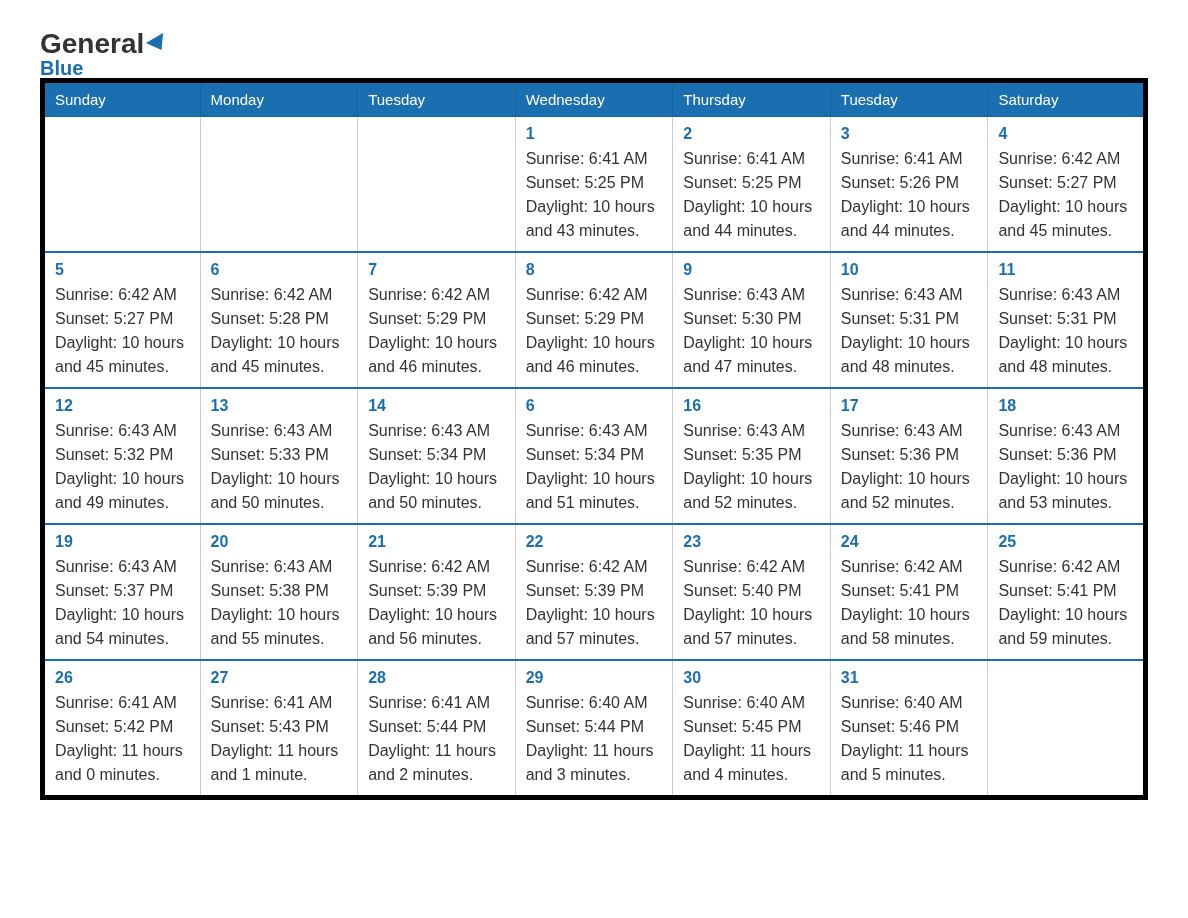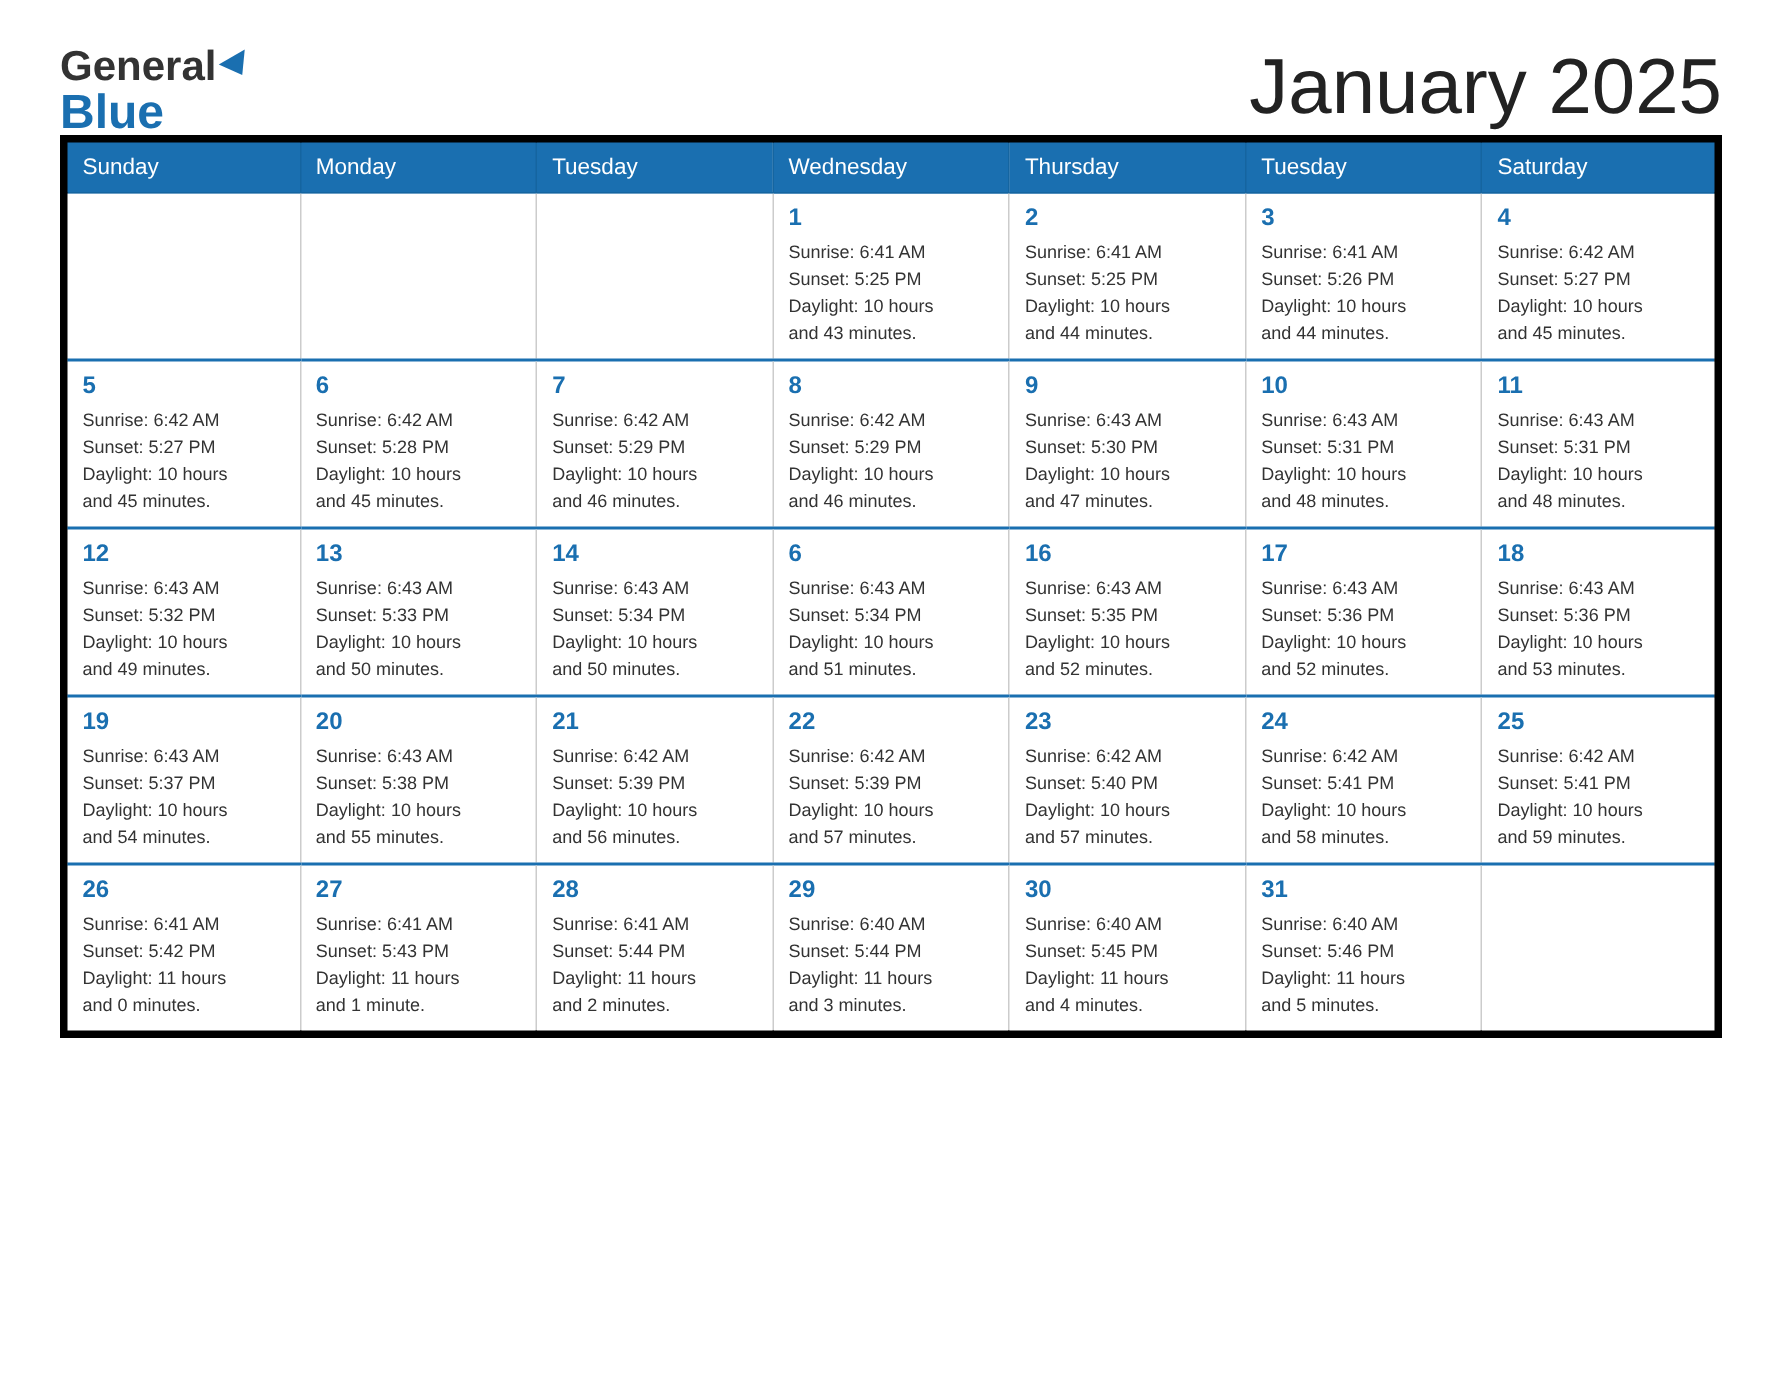--- a/index.html
+++ b/index.html
@@ -20,21 +20,21 @@
       flex-direction: column;
       align-items: flex-start;
     }
     .logo-general {
       font-size: 28px;
       font-weight: bold;
       color: #333;
       line-height: 1;
     }
     .logo-blue {
-      font-size: 32px;
+      font-size: 20px;
       font-weight: bold;
       color: #1a6fb0;
       line-height: 1;
     }
     .logo-arrow {
       display: inline-block;
       width: 0;
       height: 0;
       border-left: 10px solid transparent;
       border-right: 10px solid transparent;
@@ -85,21 +85,21 @@
       color: #333;
     }
     .day-number {
       font-size: 16px;
       font-weight: bold;
       color: #1a6fb0;
       display: block;
       margin-bottom: 4px;
     }
     .day-info {
-      font-size: 12px;
+      font-size: 16px;
       color: #333;
       line-height: 1.5;
     }
     .empty-cell {
       background: #fff;
     }
     tr:not(:last-child) td {
       border-bottom: 2px solid #1a6fb0;
     }
   </style>
@@ -108,21 +108,20 @@
 
 <div class="header">
   <div class="logo">
     <div class="logo-top-row">
       <span class="logo-general">General</span>
       <span class="logo-arrow"></span>
     </div>
     <span class="logo-blue">Blue</span>
   </div>
   <div class="title-block">
-    <h1>January 2025</h1>
   </div>
 </div>
 
 <table class="calendar">
   <thead>
     <tr>
     <th>Sunday</th>
         <th>Monday</th>
         <th>Tuesday</th>
         <th>Wednesday</th>

